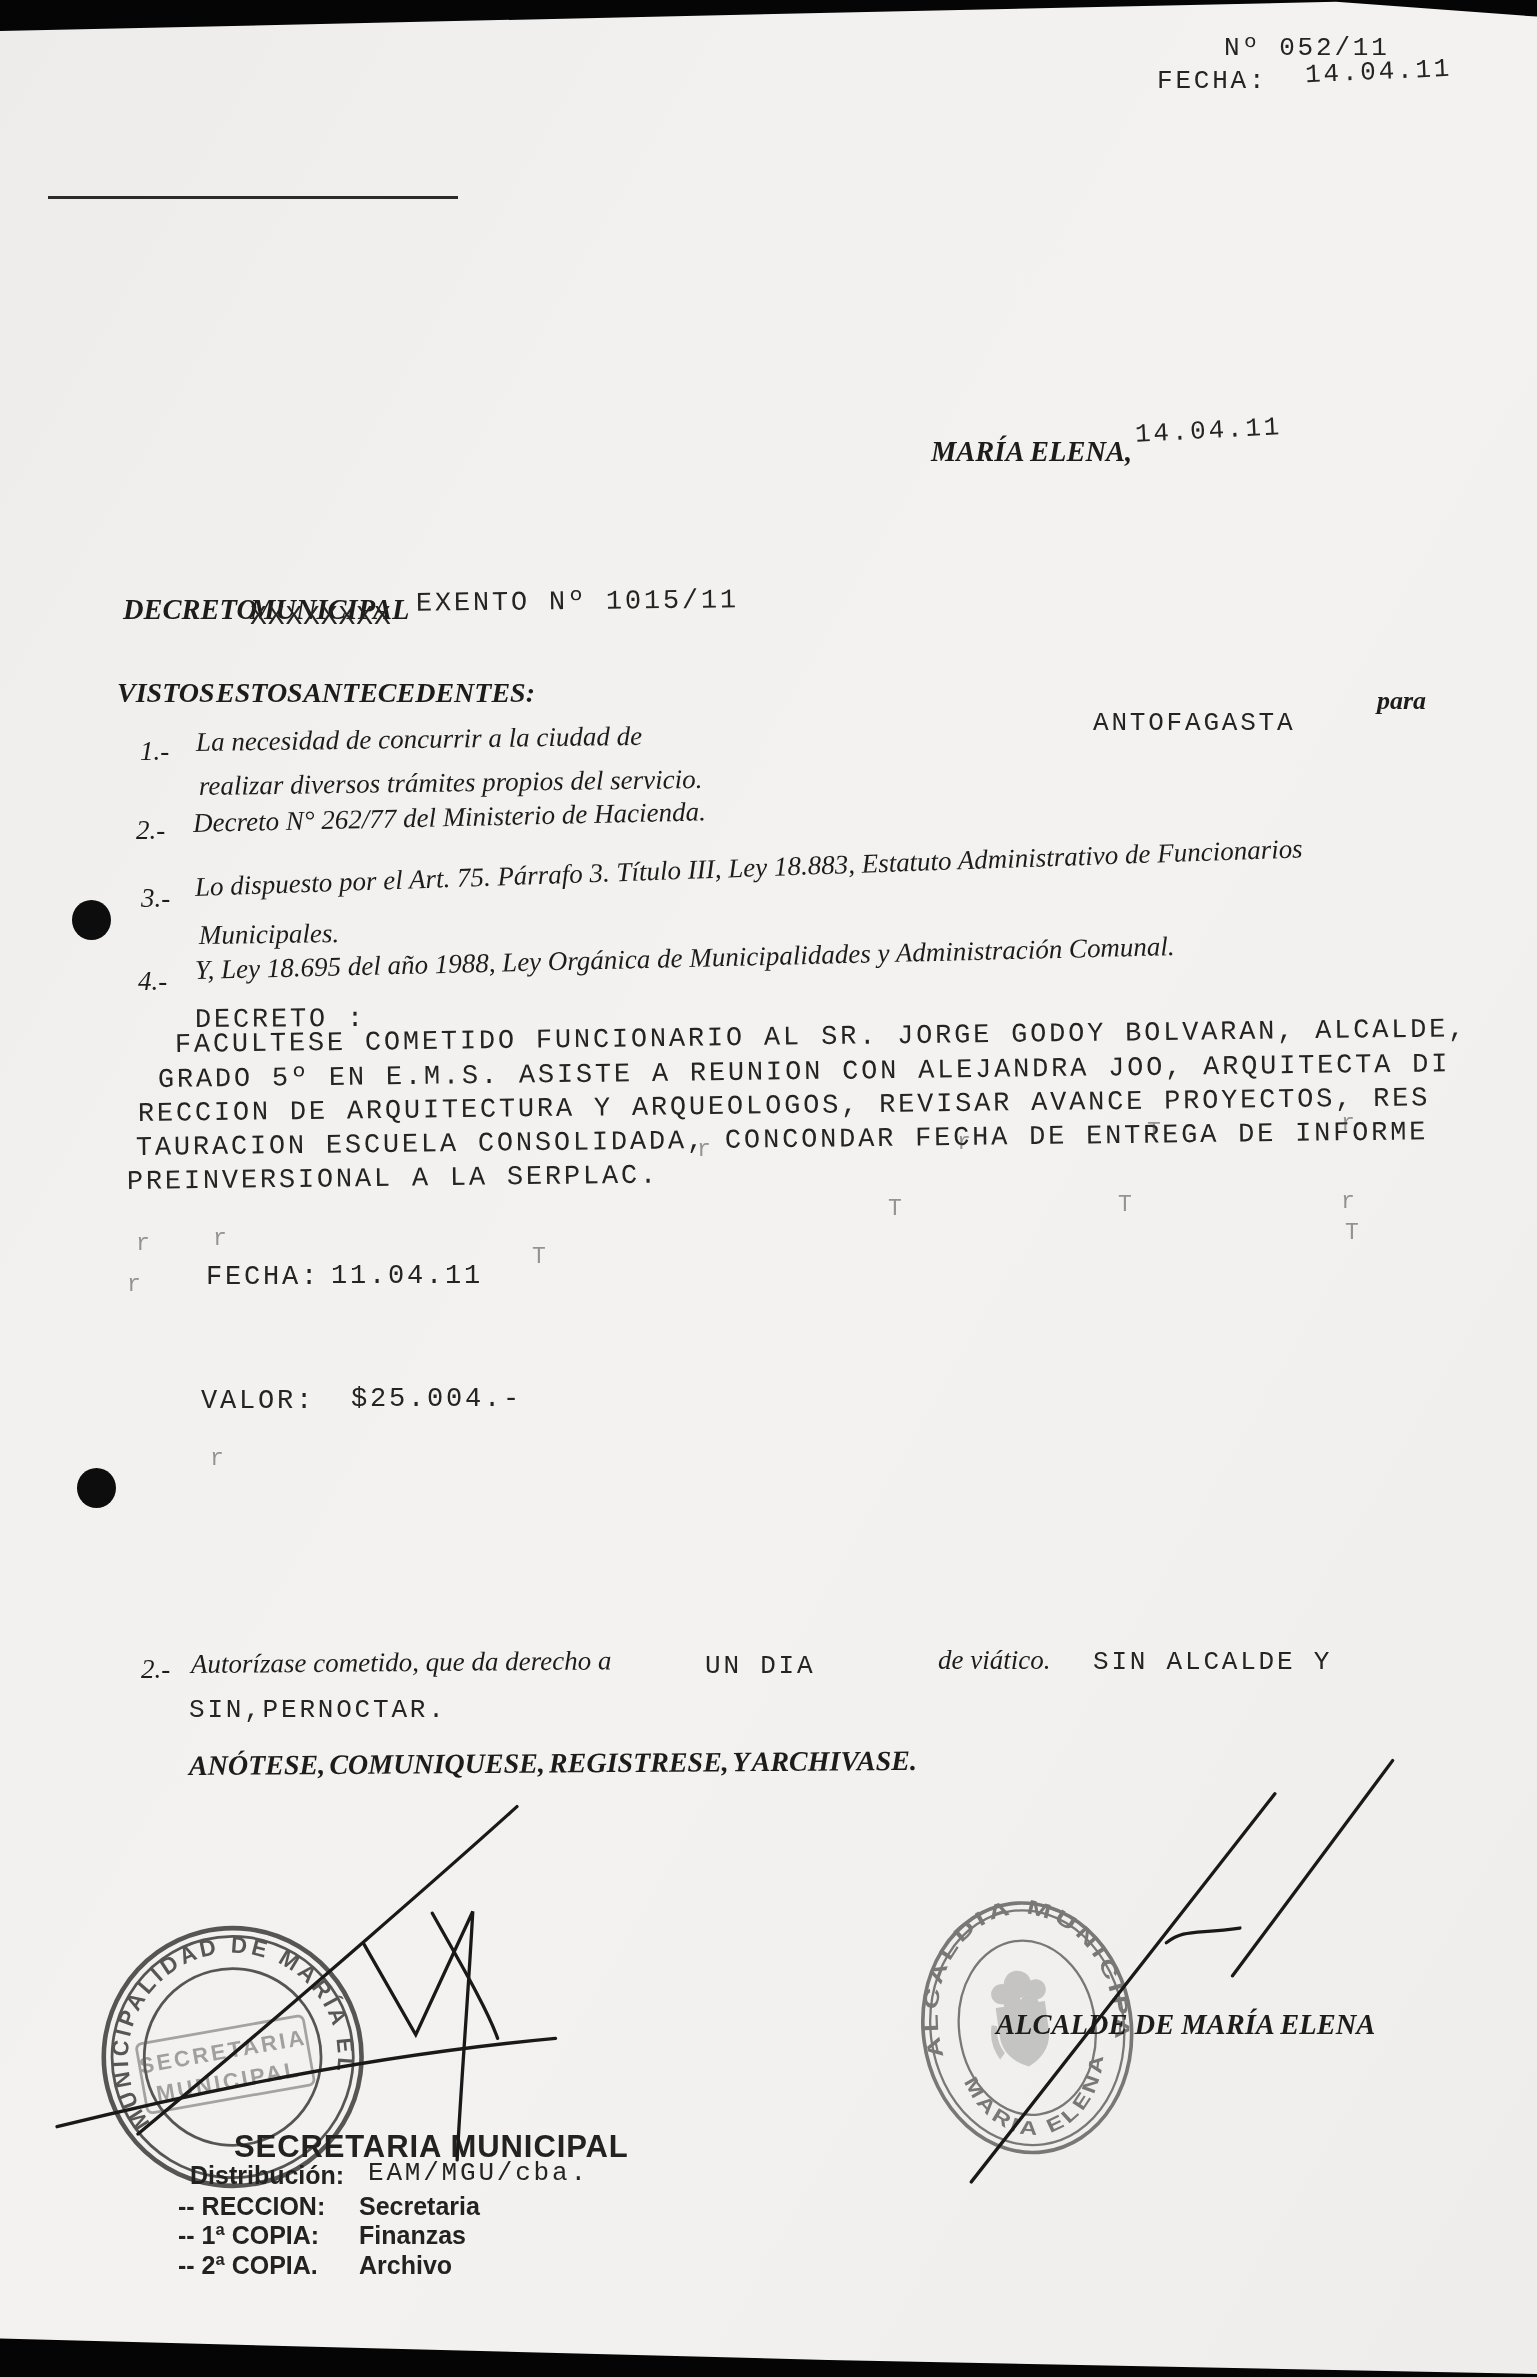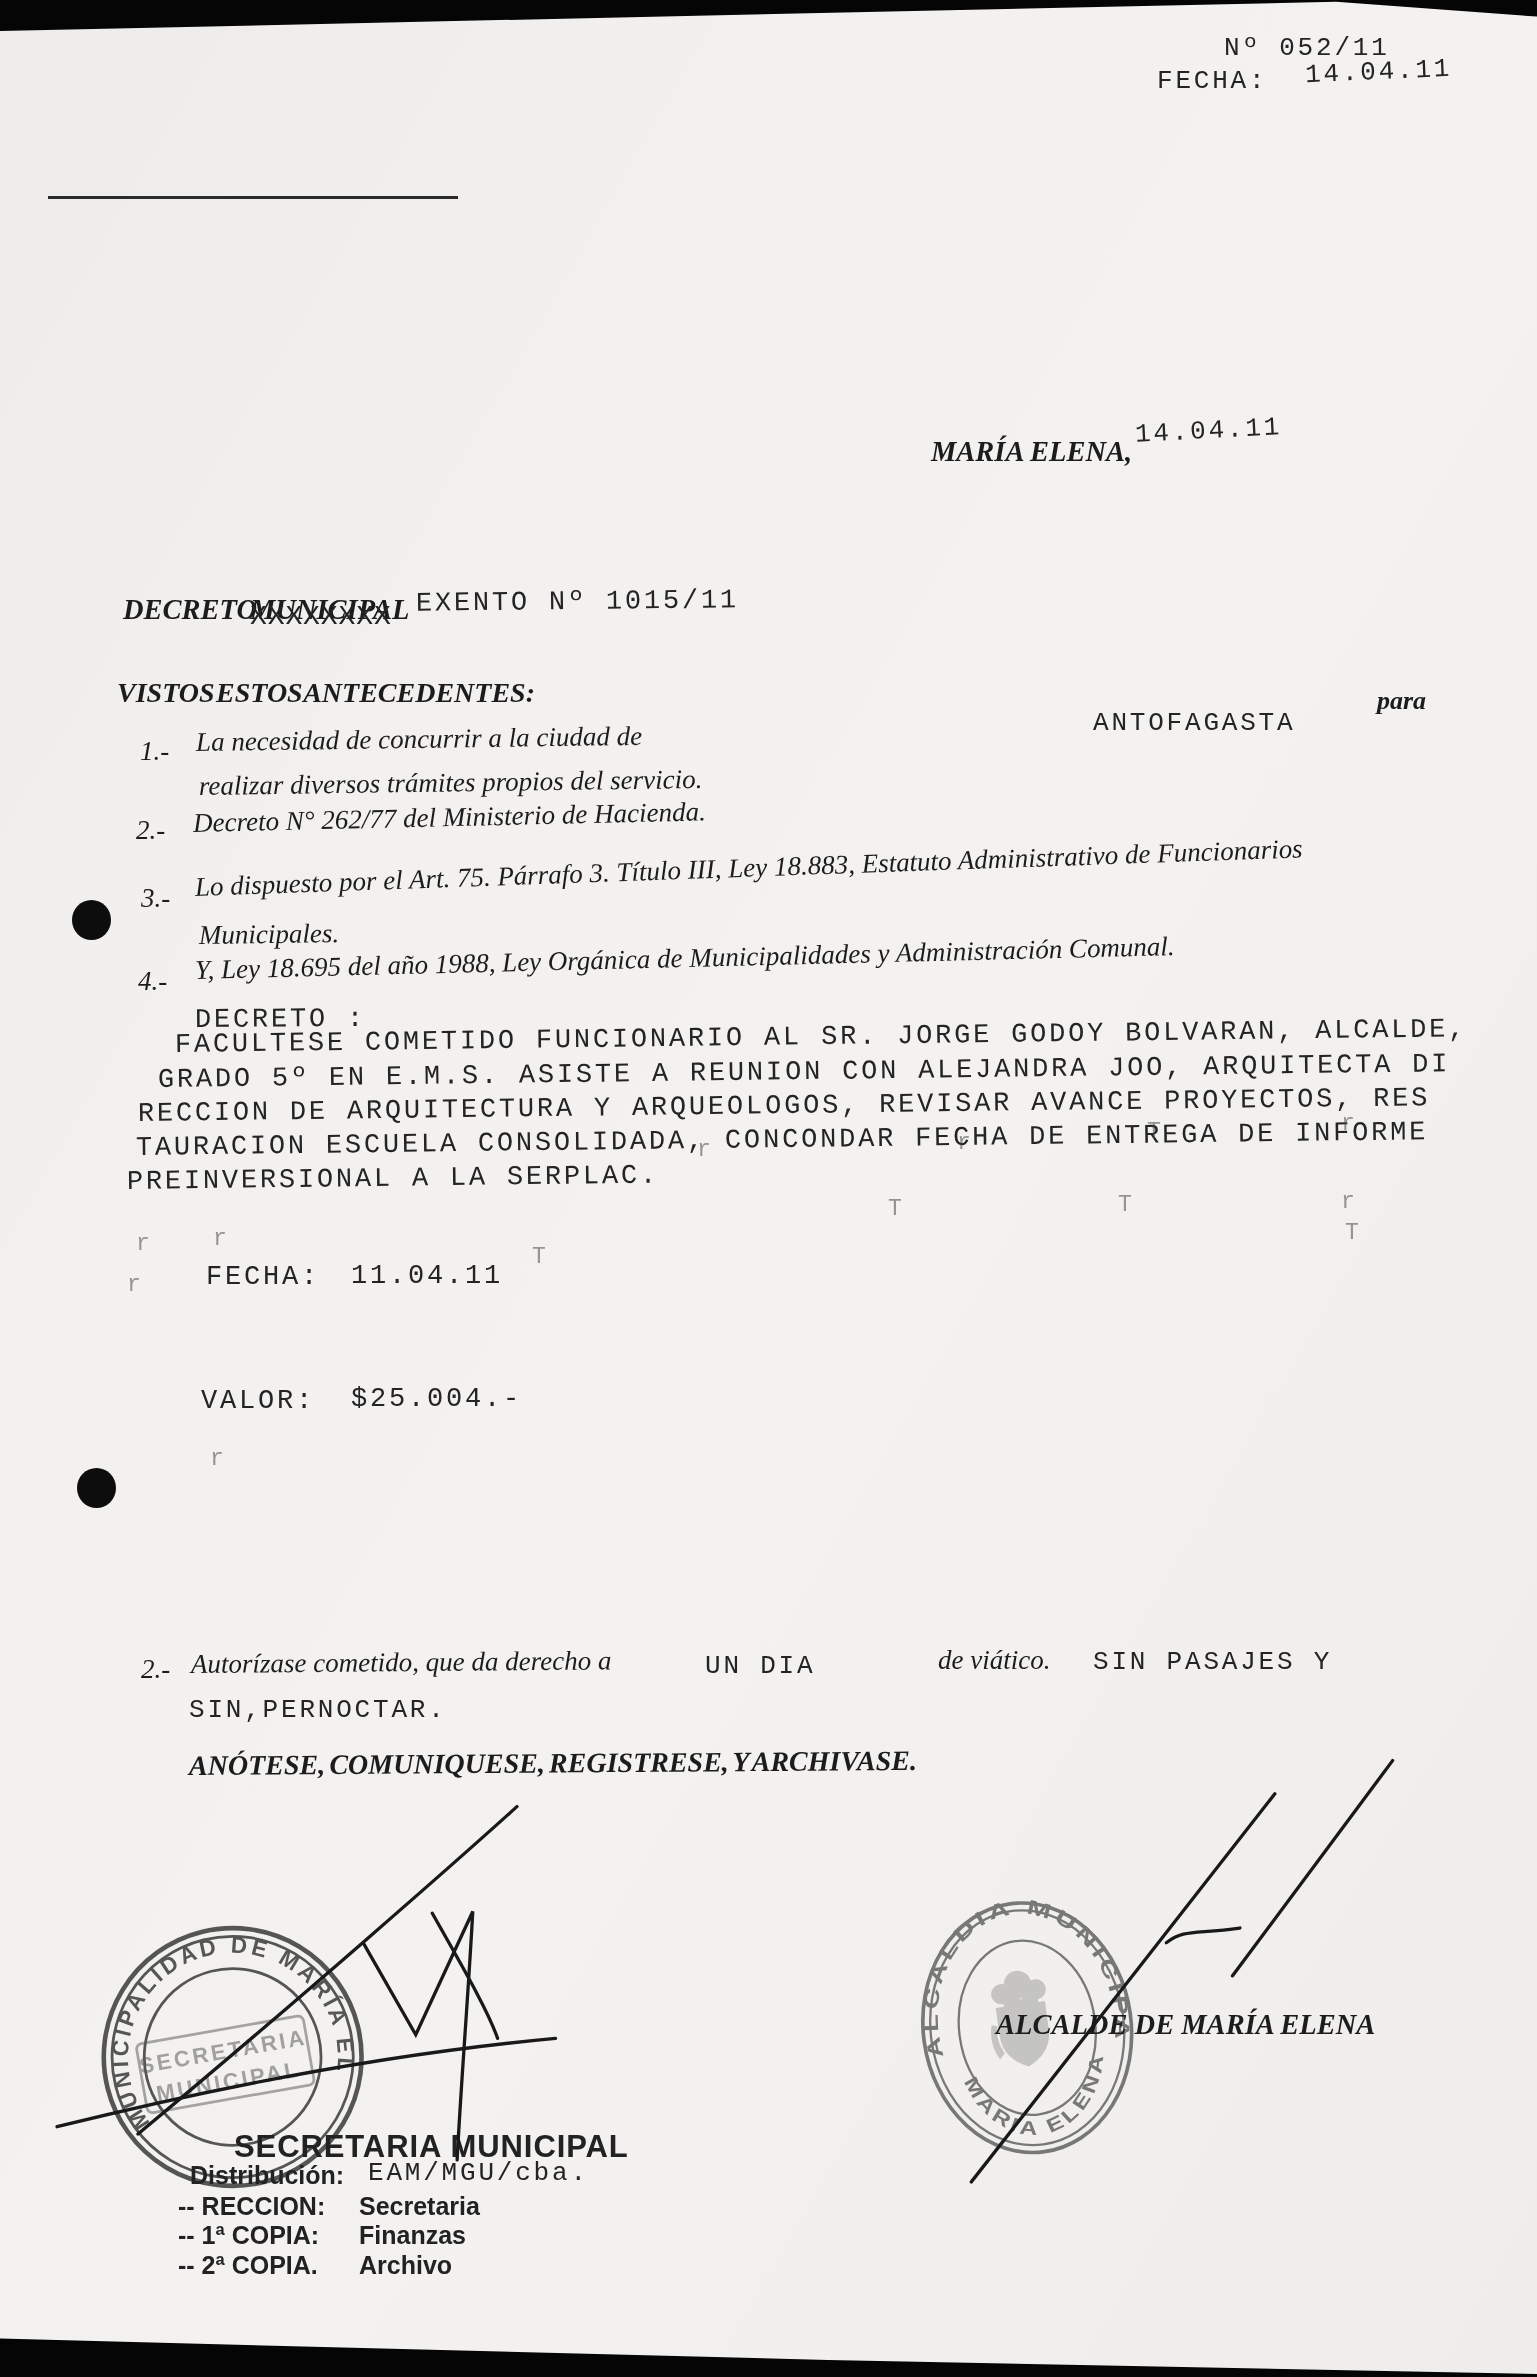--- a/index.html
+++ b/index.html
@@ -94,29 +94,29 @@
   <span class="stray" style="left:1118px;top:1192px;">T</span>
   <span class="stray" style="left:1341px;top:1189px;">r</span>
   <span class="stray" style="left:1345px;top:1220px;">T</span>
   <span class="stray" style="left:136px;top:1231px;">r</span>
   <span class="stray" style="left:213px;top:1226px;">r</span>
   <span class="stray" style="left:532px;top:1244px;">T</span>
   <span class="stray" style="left:127px;top:1272px;">r</span>
   <span class="stray" style="left:210px;top:1446px;">r</span>
 
   <div class="abs tw big" style="left:206px;top:1262px;">FECHA:</div>
-  <div class="abs tw big" style="left:351px;top:1261px;">11.04.11</div>
+  <div class="abs tw big" style="left:331px;top:1261px;">11.04.11</div>
   <div class="abs tw big" style="left:201px;top:1386px;">VALOR:</div>
   <div class="abs tw big" style="left:351px;top:1384px;">$25.004.-</div>
 
   <div class="abs it" style="left:141px;top:1654px;font-size:27px;">2.-</div>
   <div class="abs it" style="left:191px;top:1649px;font-size:27px;transform:rotate(-0.5deg);transform-origin:left;">Autorízase cometido, que da derecho a</div>
   <div class="abs tw" style="left:705px;top:1651px;">UN DIA</div>
   <div class="abs it" style="left:938px;top:1645px;font-size:27px;">de viático.</div>
-  <div class="abs tw" style="left:1093px;top:1647px;">SIN PASAJES Y</div>
+  <div class="abs tw" style="left:1093px;top:1647px;">SIN ALCALDE Y</div>
   <div class="abs tw" style="left:189px;top:1695px;">SIN,PERNOCTAR.</div>
 
   <div class="abs it itb" style="left:189px;top:1750px;font-size:28px;word-spacing:-2.8px;transform:rotate(-0.4deg);transform-origin:left;">ANÓTESE, COMUNIQUESE, REGISTRESE, Y ARCHIVASE.</div>
 
   <svg class="abs" style="left:78px;top:1906px;opacity:.82;" width="313" height="313" viewBox="0 0 340 340">
     <g transform="rotate(-14 168 164)" stroke="#333" fill="none">
       <circle cx="168" cy="164" r="140" stroke-width="5"></circle>
       <circle cx="168" cy="164" r="131" stroke-width="3"></circle>
       <circle cx="168" cy="164" r="96" stroke-width="3"></circle>
       <path id="lsArc" d="M 64.3,212.3 A 114,114 0 1 1 271.7,212.3" fill="none" stroke="none"></path>

